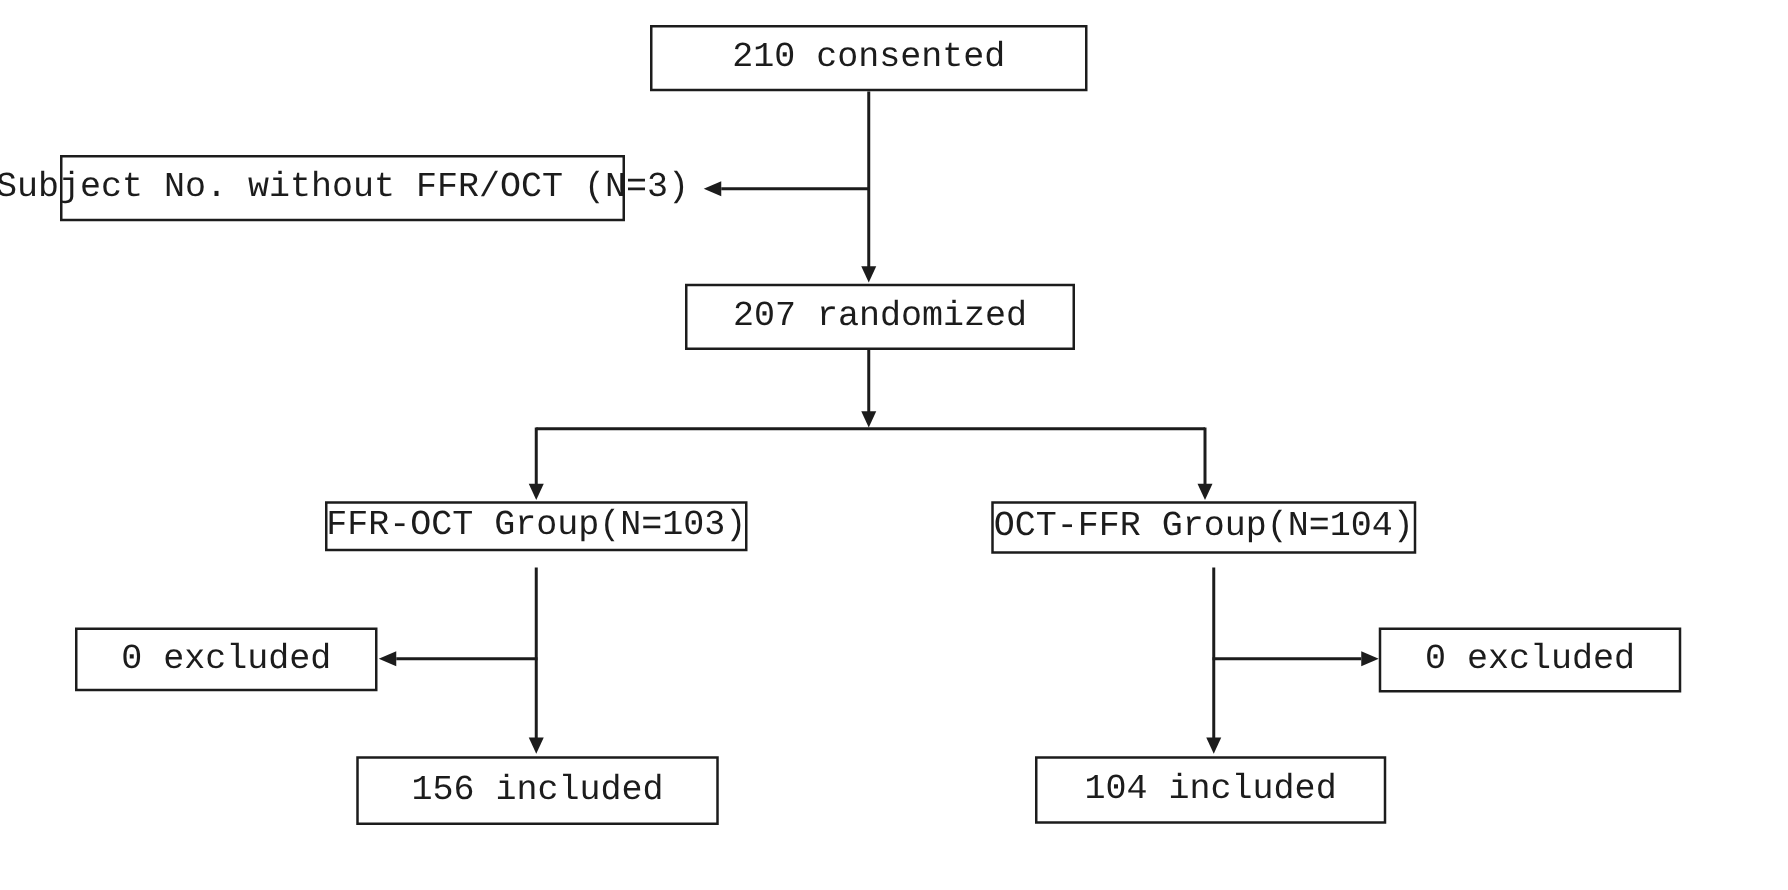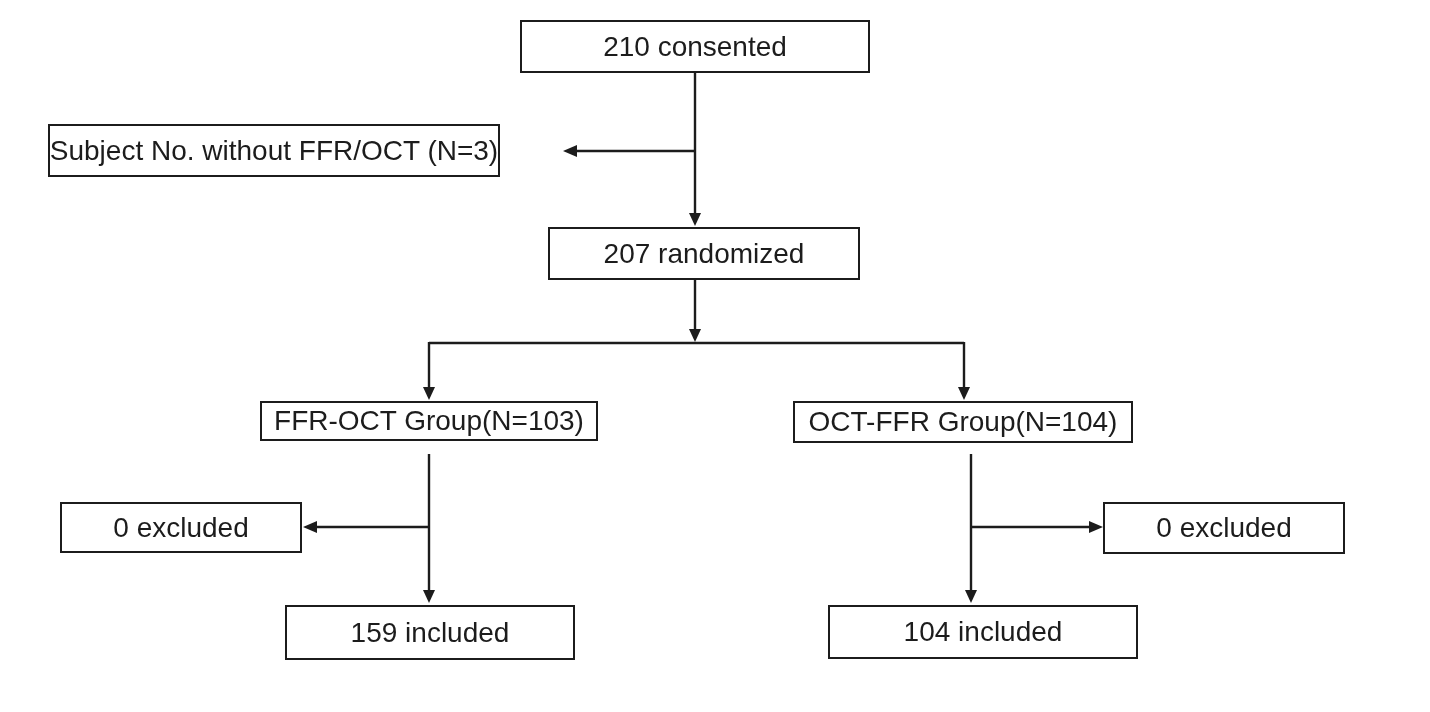--- a/index.html
+++ b/index.html
@@ -27,20 +27,21 @@
     box-sizing: border-box;
     background: #ffffff;
     border: 2.5px solid #1c1c1c;
     color: #1c1c1c;
     font-size: 28px;
     line-height: 1;
     display: flex;
     align-items: center;
     justify-content: center;
     white-space: nowrap;
+    font-family: Liberation Mono, monospace;
   }
 </style>
 </head>
 <body>
 
 <div class="canvas">
 
   <svg class="connectors" width="1430" height="712" viewBox="0 0 1430 712">
     <g stroke="#1c1c1c" stroke-width="2.4" fill="none">
       <line x1="695" y1="73" x2="695" y2="215"></line>
@@ -74,17 +75,17 @@
   <div class="node" style="left:548px; top:227px; width:312px; height:53px">207 randomized</div>
 
   <div class="node" style="left:260px; top:401px; width:338px; height:40px">FFR-OCT Group(N=103)</div>
 
   <div class="node" style="left:793px; top:401px; width:340px; height:42px">OCT-FFR Group(N=104)</div>
 
   <div class="node" style="left:60px;  top:502px; width:242px; height:51px">0 excluded</div>
 
   <div class="node" style="left:1103px; top:502px; width:242px; height:52px">0 excluded</div>
 
-  <div class="node" style="left:285px; top:605px; width:290px; height:55px">159 included</div>
+  <div class="node" style="left:285px; top:605px; width:290px; height:55px">156 included</div>
 
-  <div class="node" style="left:828px; top:605px; width:310px; height:54px">104 included</div>
+  <div class="node" style="left:828px; top:605px; width:281px; height:54px">104 included</div>
 
 </div>
 
 </body></html>

